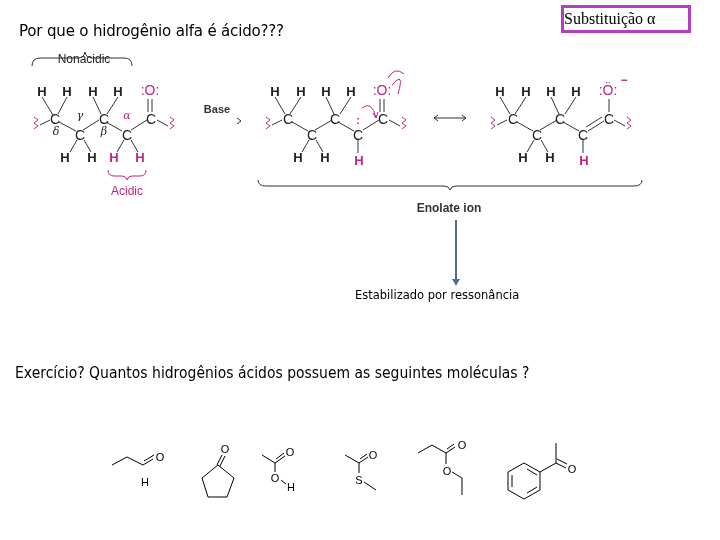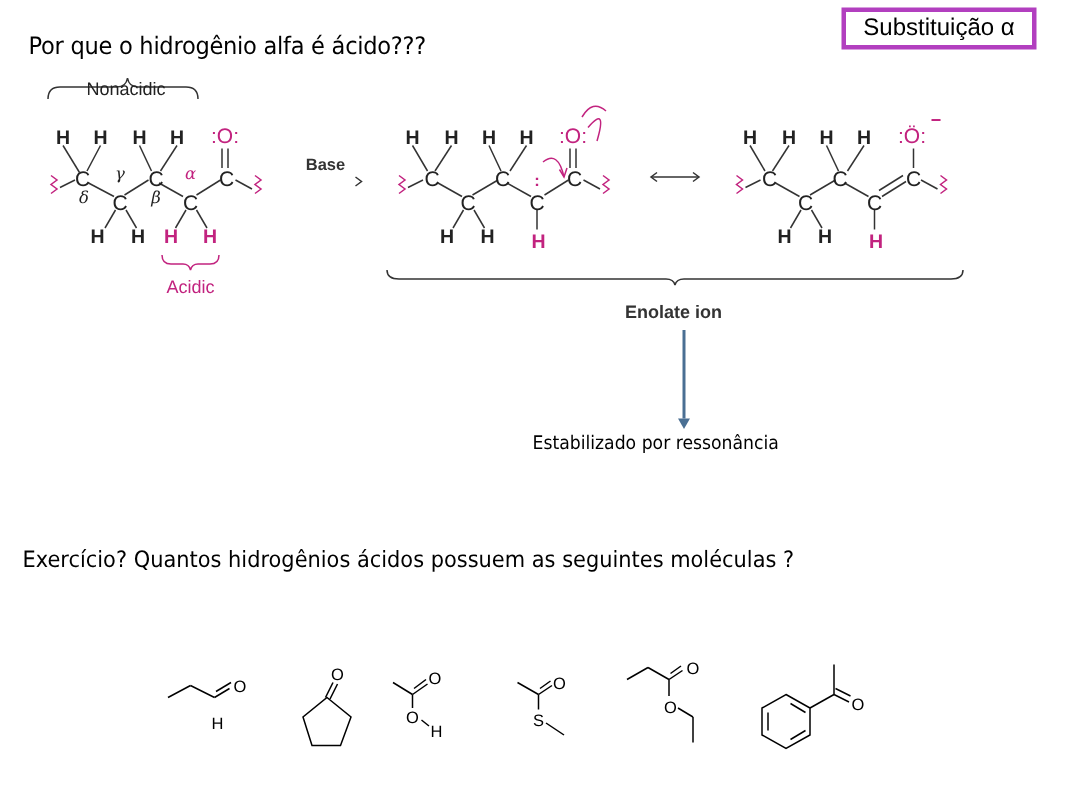--- a/index.html
+++ b/index.html
@@ -7,22 +7,22 @@
     width: 720px; height: 540px; position: relative; overflow: hidden;
     background: #ffffff; font-family: "Liberation Sans", sans-serif; color: #000;
   }
   .abs { position: absolute; }
   .title {
     left: 19px; top: 21px; font-size: 16px; font-family: "DejaVu Sans", sans-serif;
     letter-spacing: -0.2px; transform: scaleX(0.94); transform-origin: left center;
   }
   .badge {
     left: 561px; top: 5px; width: 130px; height: 28px; box-sizing: border-box;
-    border: 3px solid #b23fbf; font-size: 16px; line-height: 22px; text-align: center;
-    font-family: Liberation Sans, sans-serif;
+    border: 3px solid #b23fbf; font-size: 16px; line-height: 22px; text-align: left;
+    font-family: Liberation Serif, serif;
   }
   .stab {
     left: 355px; top: 287px; font-size: 12.5px; font-family: "DejaVu Sans", sans-serif;
     transform: scaleX(0.92); transform-origin: left center;
   }
   .question {
     left: 15px; top: 364px; font-size: 15px; font-family: "DejaVu Sans", sans-serif;
     transform: scaleX(0.93); transform-origin: left center; white-space: nowrap;
   }
   svg { position: absolute; left: 0; top: 0; }

